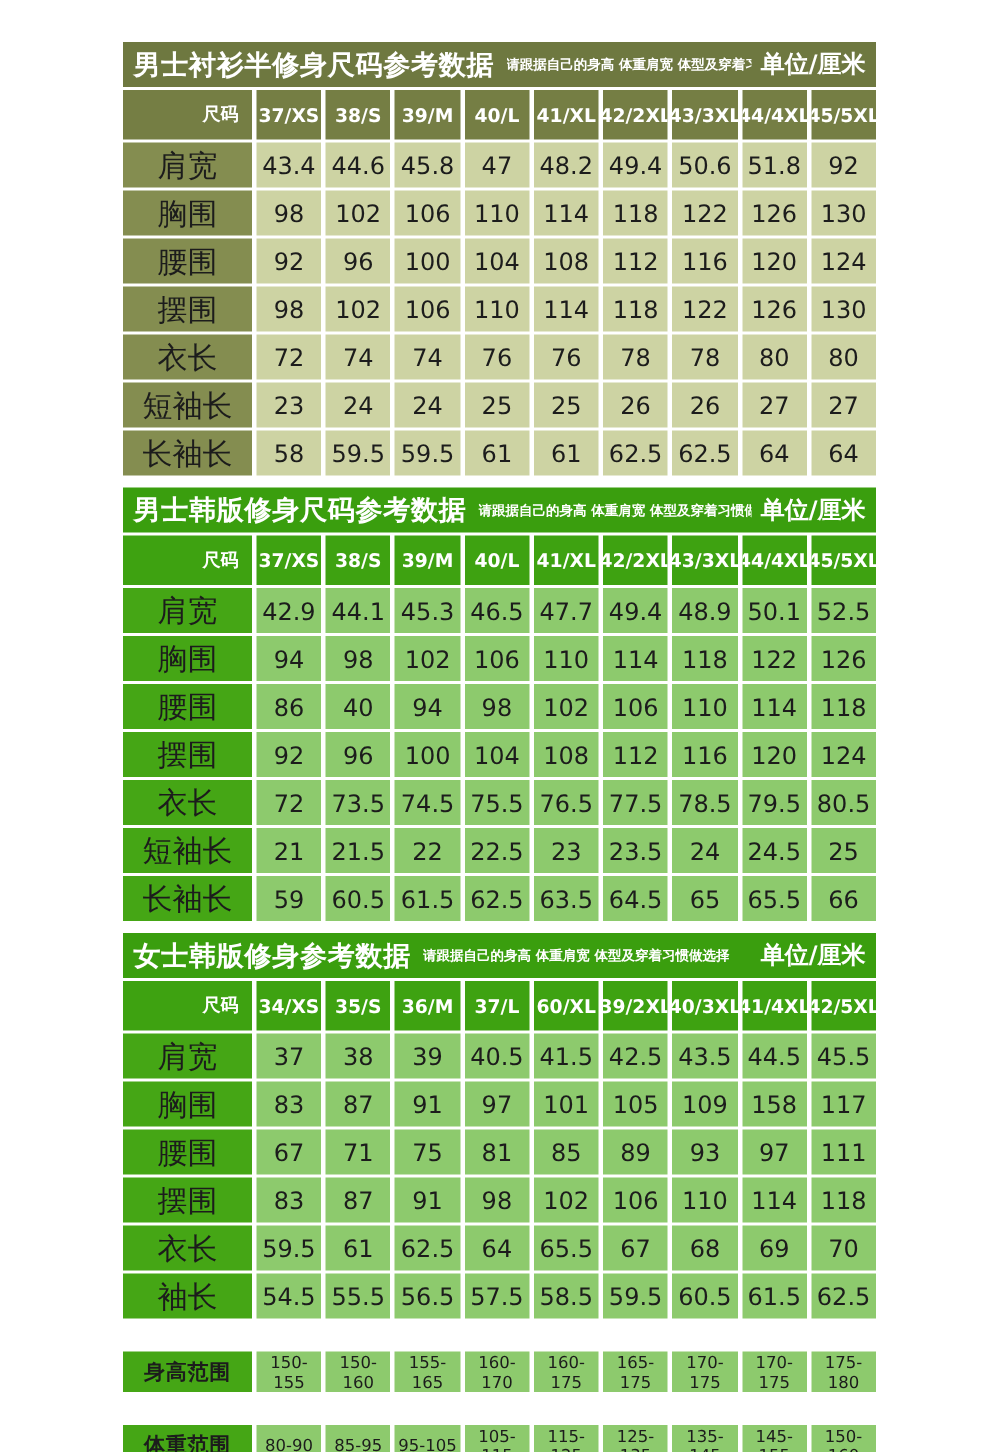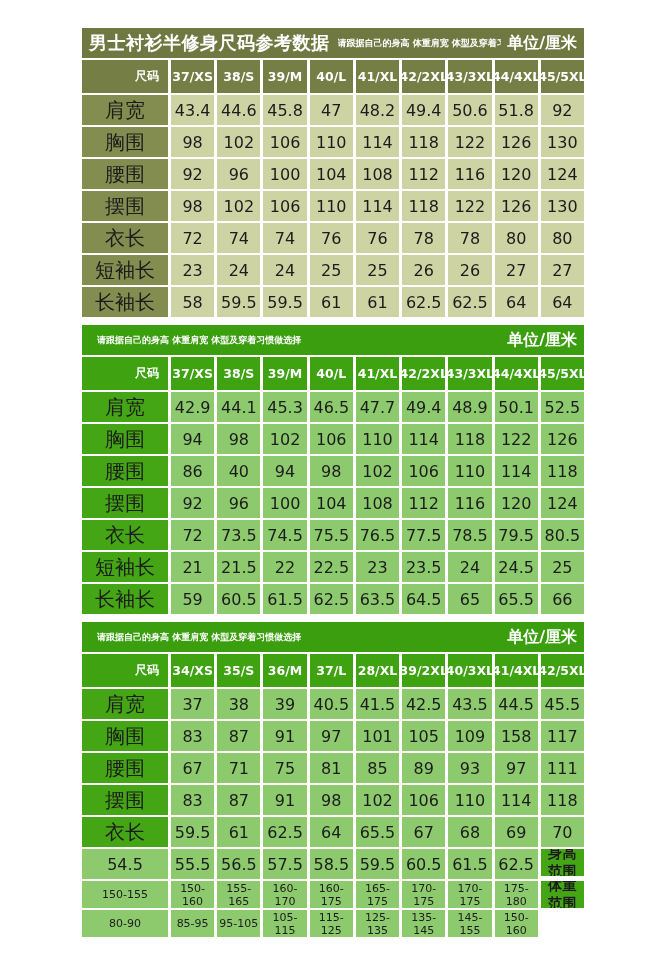--- a/index.html
+++ b/index.html
@@ -77,21 +77,21 @@
     background: var(--label-bg);
     color: var(--text);
     font-size: 20px;
   }
   .cell.data {
     height: 30px;
     background: var(--cell-bg);
     color: var(--text);
     font-size: 16px;
   }
-  .cell.label.small, .cell.data.small { height: 27px; }
+  .cell.label.small, .cell.data.small { height: 27px; margin-top: 20px; }
   .cell.label.boldlabel {
     font-weight: bold;
     font-size: 14px;
     letter-spacing: 0.5px;
   }
   .cell.data.small { font-size: 11px; }
 </style>
 </head>
 <body>
 
@@ -181,20 +181,21 @@
         <div class="cell data">61</div>
         <div class="cell data">62.5</div>
         <div class="cell data">62.5</div>
         <div class="cell data">64</div>
         <div class="cell data">64</div>
       </div>
   </section>
 
   <section class="table-block" style="--title-bg: #3a9e0e; --header-bg: #3ea211; --label-bg: #45a615; --cell-bg: #8dca6d; --header-text: #ffffff; --text: #1c1c1c;">
     <header class="title-bar">
+      <span class="title-main">男士韩版修身尺码参考数据</span>
       <span class="title-sub">请跟据自己的身高 体重肩宽 体型及穿着习惯做选择</span>
       <span class="title-unit">单位/厘米</span>
     </header>
     <div class="grid">
         <div class="cell header first">尺码</div>
         <div class="cell header">37/XS</div>
         <div class="cell header">38/S</div>
         <div class="cell header">39/M</div>
         <div class="cell header">40/L</div>
         <div class="cell header">41/XL</div>
@@ -270,30 +271,31 @@
         <div class="cell data">63.5</div>
         <div class="cell data">64.5</div>
         <div class="cell data">65</div>
         <div class="cell data">65.5</div>
         <div class="cell data">66</div>
       </div>
   </section>
 
   <section class="table-block" style="--title-bg: #3a9e0e; --header-bg: #3ea211; --label-bg: #45a615; --cell-bg: #8dca6d; --header-text: #ffffff; --text: #1c1c1c;">
     <header class="title-bar">
+      <span class="title-main">女士韩版修身参考数据</span>
       <span class="title-sub">请跟据自己的身高 体重肩宽 体型及穿着习惯做选择</span>
       <span class="title-unit">单位/厘米</span>
     </header>
     <div class="grid">
         <div class="cell header first">尺码</div>
         <div class="cell header">34/XS</div>
         <div class="cell header">35/S</div>
         <div class="cell header">36/M</div>
         <div class="cell header">37/L</div>
-        <div class="cell header">28/XL</div>
+        <div class="cell header">60/XL</div>
         <div class="cell header">39/2XL</div>
         <div class="cell header">40/3XL</div>
         <div class="cell header">41/4XL</div>
         <div class="cell header">42/5XL</div>
         <div class="cell label">肩宽</div>
         <div class="cell data">37</div>
         <div class="cell data">38</div>
         <div class="cell data">39</div>
         <div class="cell data">40.5</div>
         <div class="cell data">41.5</div>
@@ -334,20 +336,21 @@
         <div class="cell label">衣长</div>
         <div class="cell data">59.5</div>
         <div class="cell data">61</div>
         <div class="cell data">62.5</div>
         <div class="cell data">64</div>
         <div class="cell data">65.5</div>
         <div class="cell data">67</div>
         <div class="cell data">68</div>
         <div class="cell data">69</div>
         <div class="cell data">70</div>
+        <div class="cell label">袖长</div>
         <div class="cell data">54.5</div>
         <div class="cell data">55.5</div>
         <div class="cell data">56.5</div>
         <div class="cell data">57.5</div>
         <div class="cell data">58.5</div>
         <div class="cell data">59.5</div>
         <div class="cell data">60.5</div>
         <div class="cell data">61.5</div>
         <div class="cell data">62.5</div>
         <div class="cell label boldlabel small">身高范围</div>

